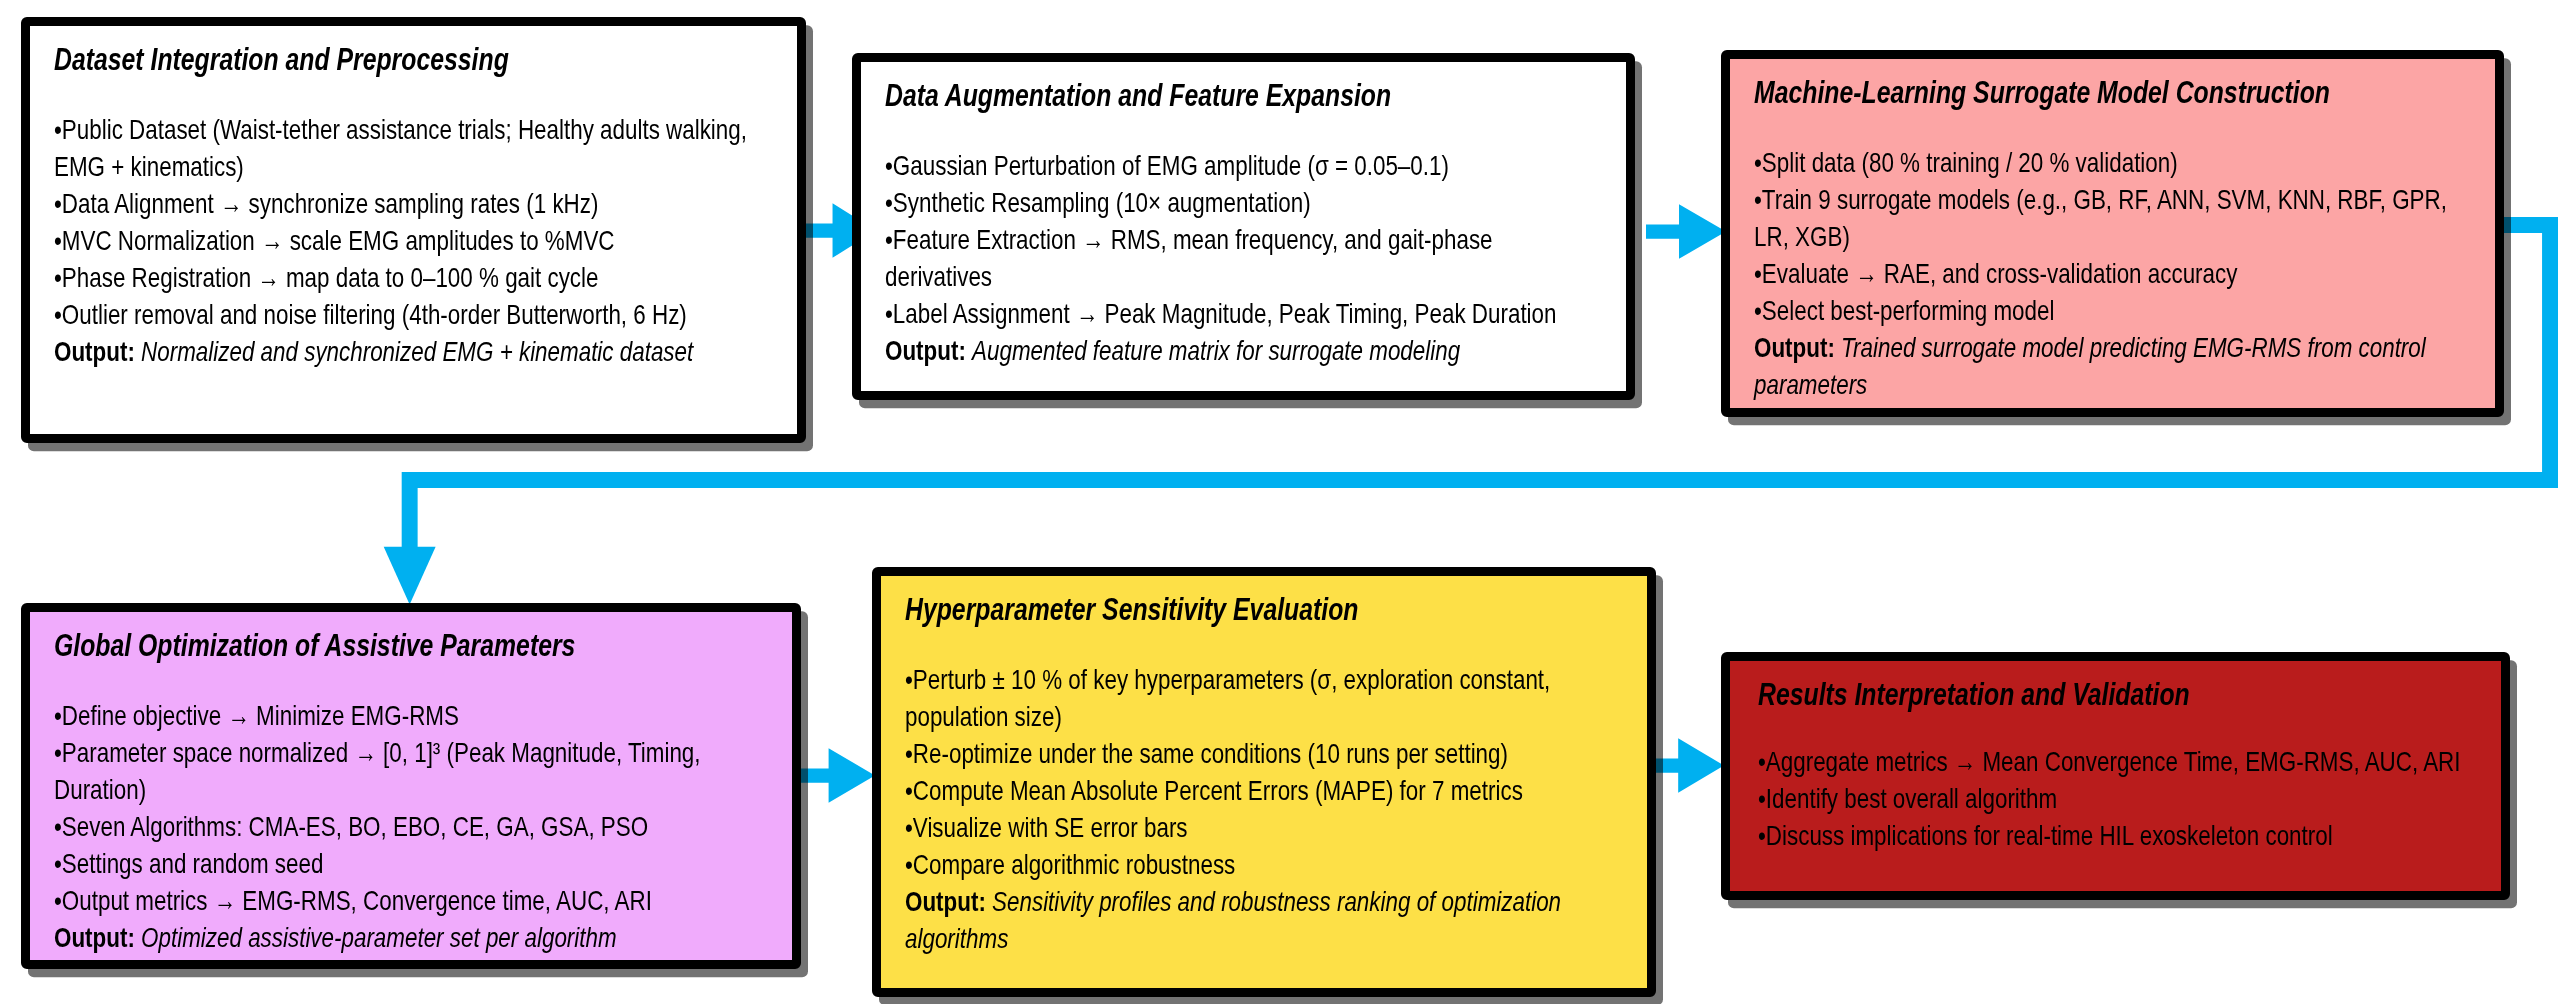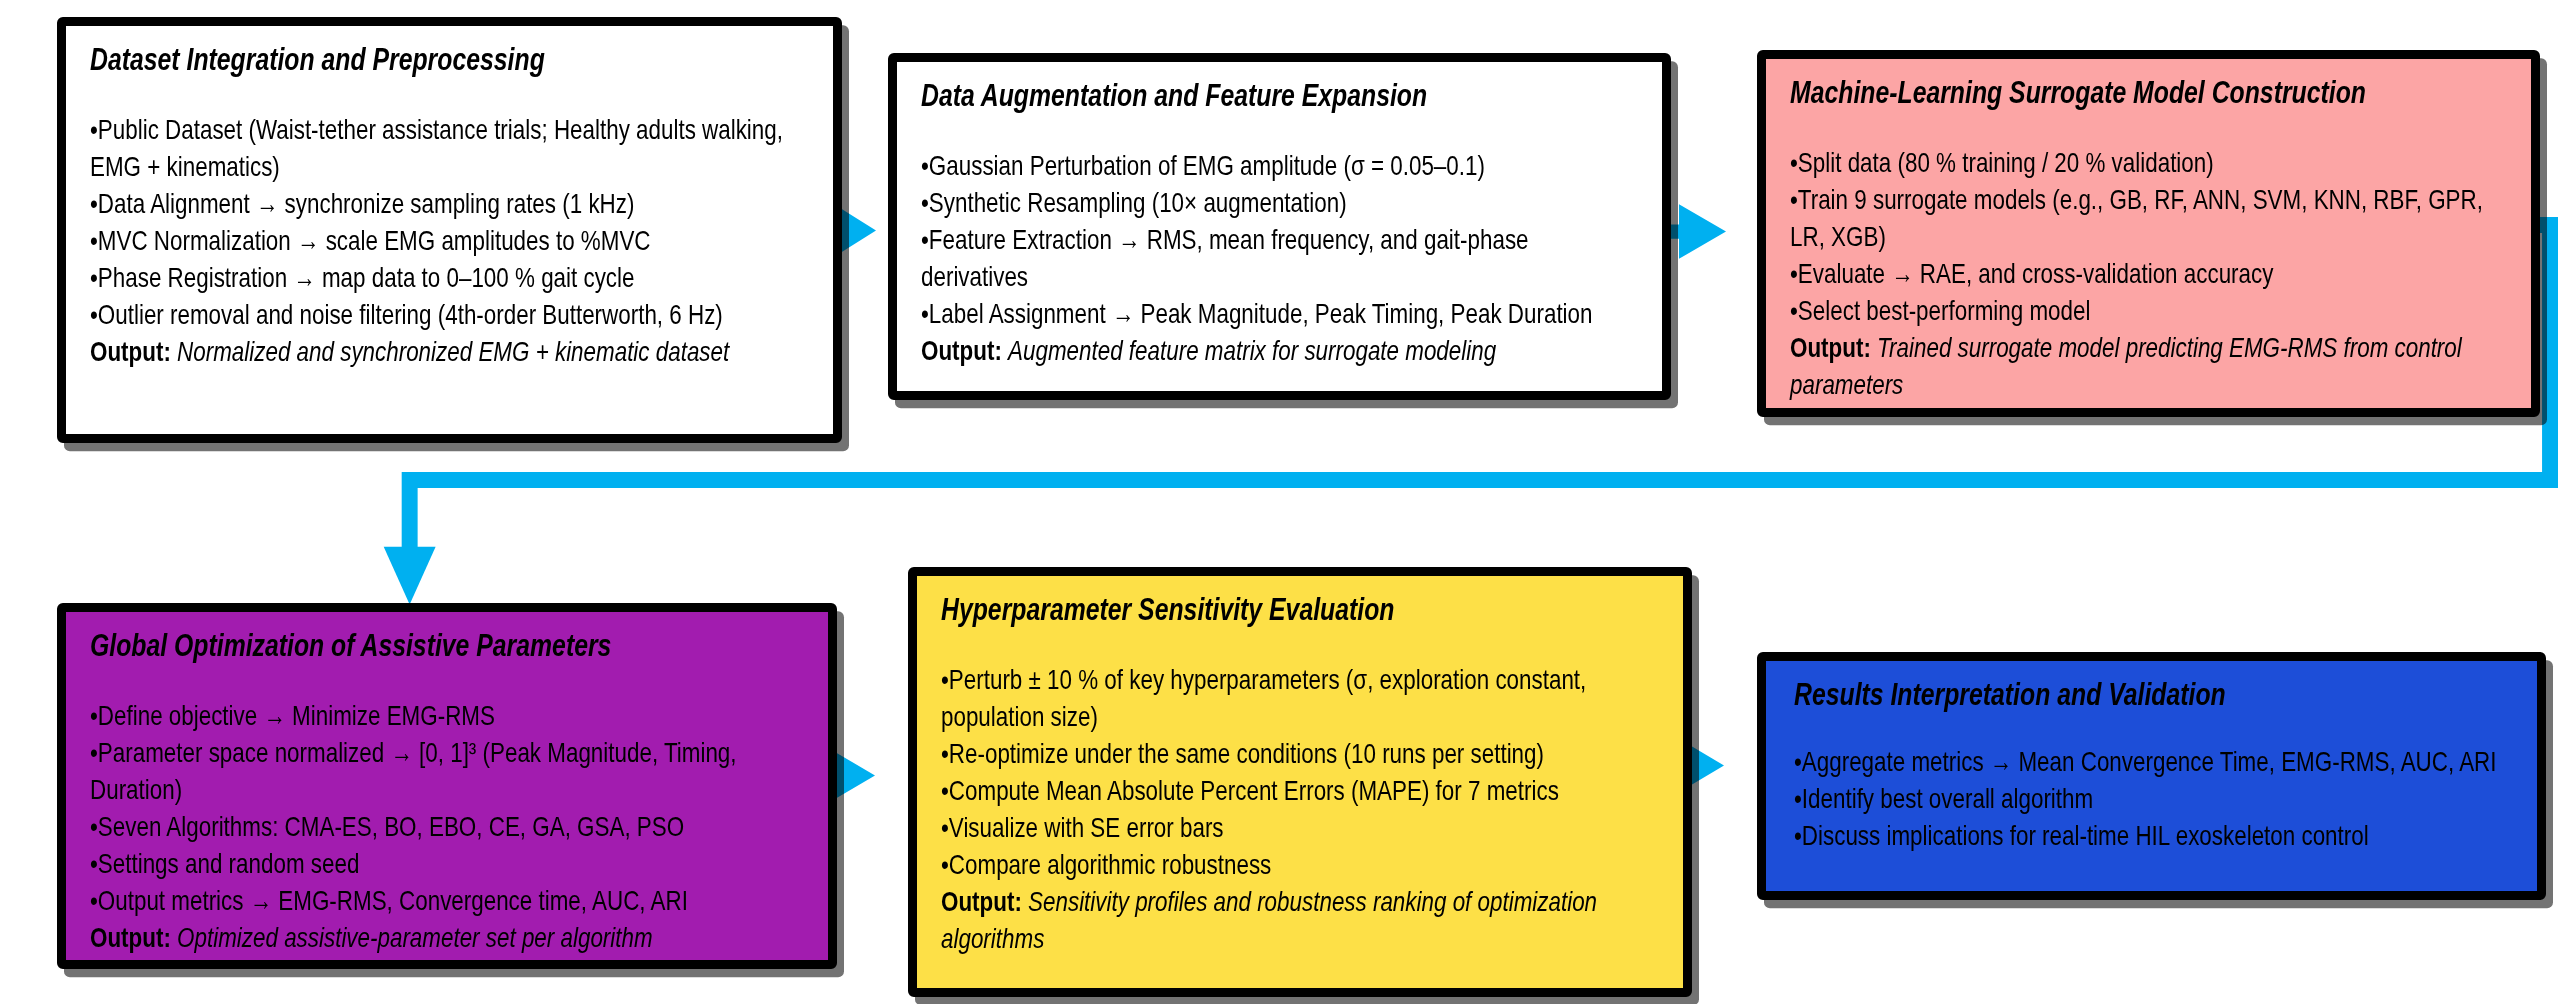--- a/index.html
+++ b/index.html
@@ -1,21 +1,21 @@
 <!DOCTYPE html>
 <html style="font-size:9.4px"><head>
 <meta charset="utf-8">
 <style>
   html,body{margin:0;padding:0;background:#ffffff;}
   body{width:2576px;height:1005px;position:relative;overflow:hidden;
        font-family:"Liberation Sans",sans-serif;color:#000;}
 
   .box{position:absolute;background:#fff;border:9.4px solid #000;border-radius:5.9px;
        box-shadow:7px 8.3px 0 rgba(0,0,0,0.55);box-sizing:border-box;
-       padding:15.3px 23.6px;z-index:2;margin-left:36px;}
+       padding:15.3px 23.6px;z-index:2;}
   .inner{transform:scaleX(0.80);transform-origin:0 0;width:125%;}
   .title{font-weight:bold;font-style:italic;font-size:31px;line-height:37px;
          margin-bottom:33px;white-space:nowrap;}
   .line{font-size:28px;line-height:37px;}
   .out-label{font-weight:bold;}
   .out-text{font-style:italic;}
 
   .flow-arrow{position:absolute;z-index:1;}
   #connector-svg{position:absolute;left:0;top:0;z-index:1;pointer-events:none;}
 
@@ -64,21 +64,21 @@
     <div>
         <div class="line">•Split data (80 % training / 20 % validation)</div>
         <div class="line">•Train 9 surrogate models (e.g., GB, RF, ANN, SVM, KNN, RBF, GPR, LR, XGB)</div>
         <div class="line">•Evaluate → RAE, and cross-validation accuracy</div>
         <div class="line">•Select best-performing model</div>
         <div class="line"><span class="out-label">Output: </span><span class="out-text">Trained surrogate model predicting EMG-RMS from control parameters</span></div>
       </div>
   </div>
 </div>
 
-<div class="box" id="box-3" style="border-color: rgb(0, 0, 0); background: #a21caf; color: rgb(0, 0, 0);">
+<div class="box" id="box-3" style="border-color: rgb(0, 0, 0); background: #f0abfc; color: rgb(0, 0, 0);">
   <div class="inner">
     <div class="title">Global Optimization of Assistive Parameters</div>
     <div>
         <div class="line">•Define objective → Minimize EMG-RMS</div>
         <div class="line">•Parameter space normalized → [0, 1]³ (Peak Magnitude, Timing, Duration)</div>
         <div class="line">•Seven Algorithms: CMA-ES, BO, EBO, CE, GA, GSA, PSO</div>
         <div class="line">•Settings and random seed</div>
         <div class="line">•Output metrics → EMG-RMS, Convergence time, AUC, ARI</div>
         <div class="line"><span class="out-label">Output: </span><span class="out-text">Optimized assistive-parameter set per algorithm</span></div>
       </div>
@@ -92,21 +92,21 @@
         <div class="line">•Perturb ± 10 % of key hyperparameters (σ, exploration constant, population size)</div>
         <div class="line">•Re-optimize under the same conditions (10 runs per setting)</div>
         <div class="line">•Compute Mean Absolute Percent Errors (MAPE) for 7 metrics</div>
         <div class="line">•Visualize with SE error bars</div>
         <div class="line">•Compare algorithmic robustness</div>
         <div class="line"><span class="out-label">Output: </span><span class="out-text">Sensitivity profiles and robustness ranking of optimization algorithms</span></div>
       </div>
   </div>
 </div>
 
-<div class="box" id="box-5" style="border-color: rgb(0, 0, 0); background: #1d4ed8; color: rgb(0, 0, 0); padding-left: 28px;">
+<div class="box" id="box-5" style="border-color: rgb(0, 0, 0); background: #b91c1c; color: rgb(0, 0, 0); padding-left: 28px;">
   <div class="inner">
     <div class="title">Results Interpretation and Validation</div>
     <div>
         <div class="line">•Aggregate metrics → Mean Convergence Time, EMG-RMS, AUC, ARI</div>
         <div class="line">•Identify best overall algorithm</div>
         <div class="line">•Discuss implications for real-time HIL exoskeleton control</div>
       </div>
   </div>
 </div>
 

